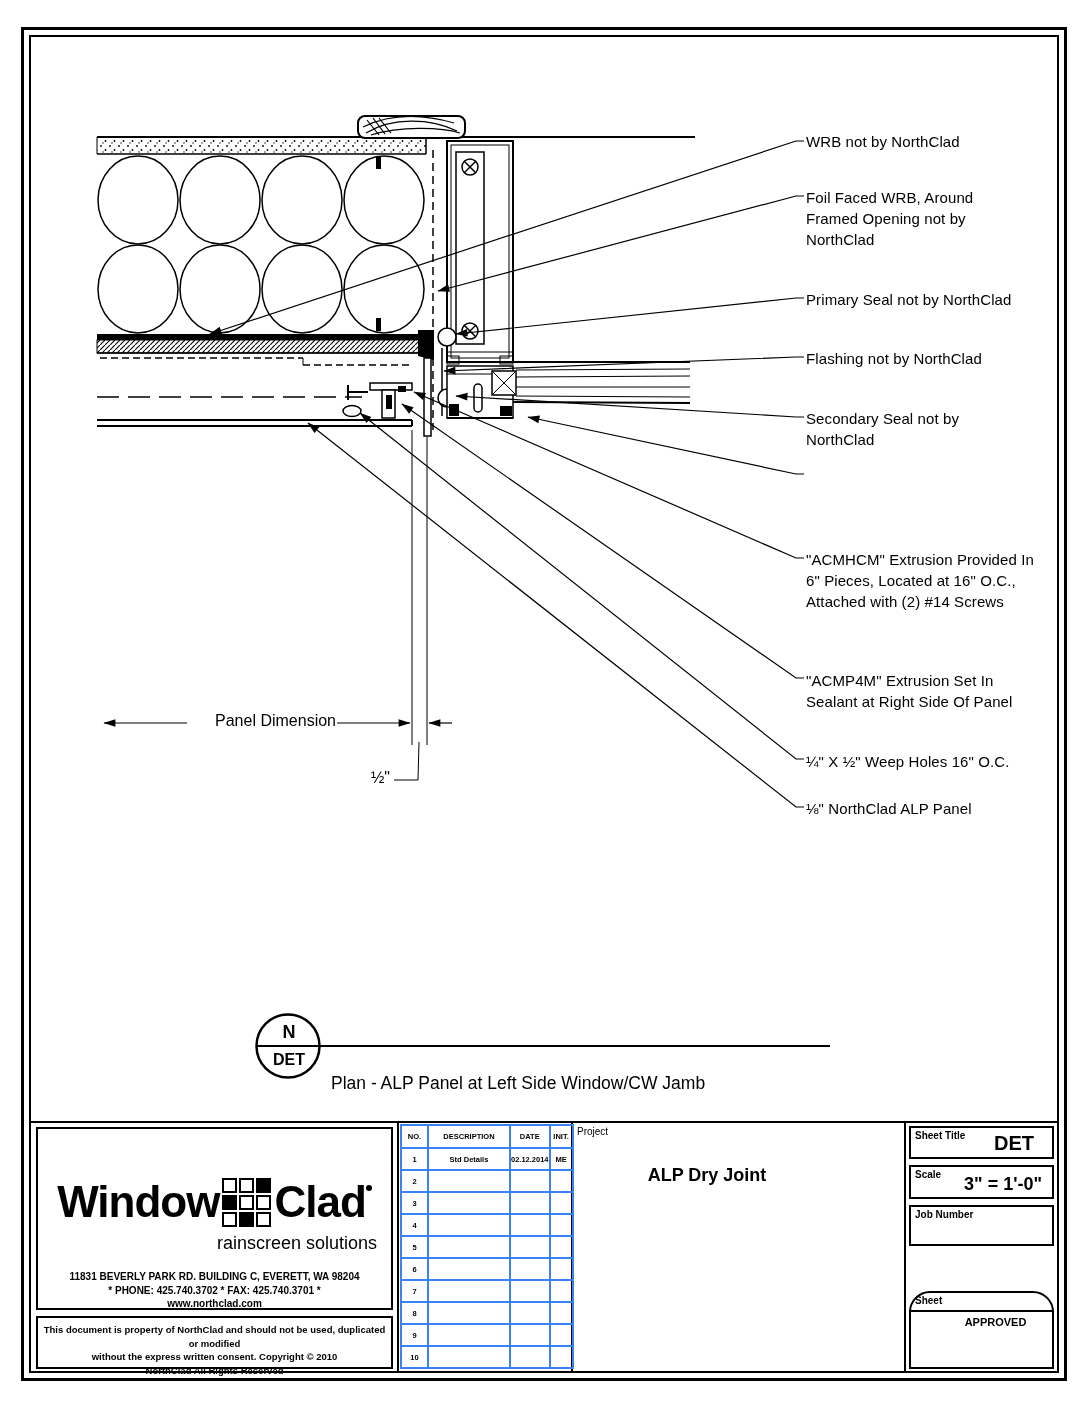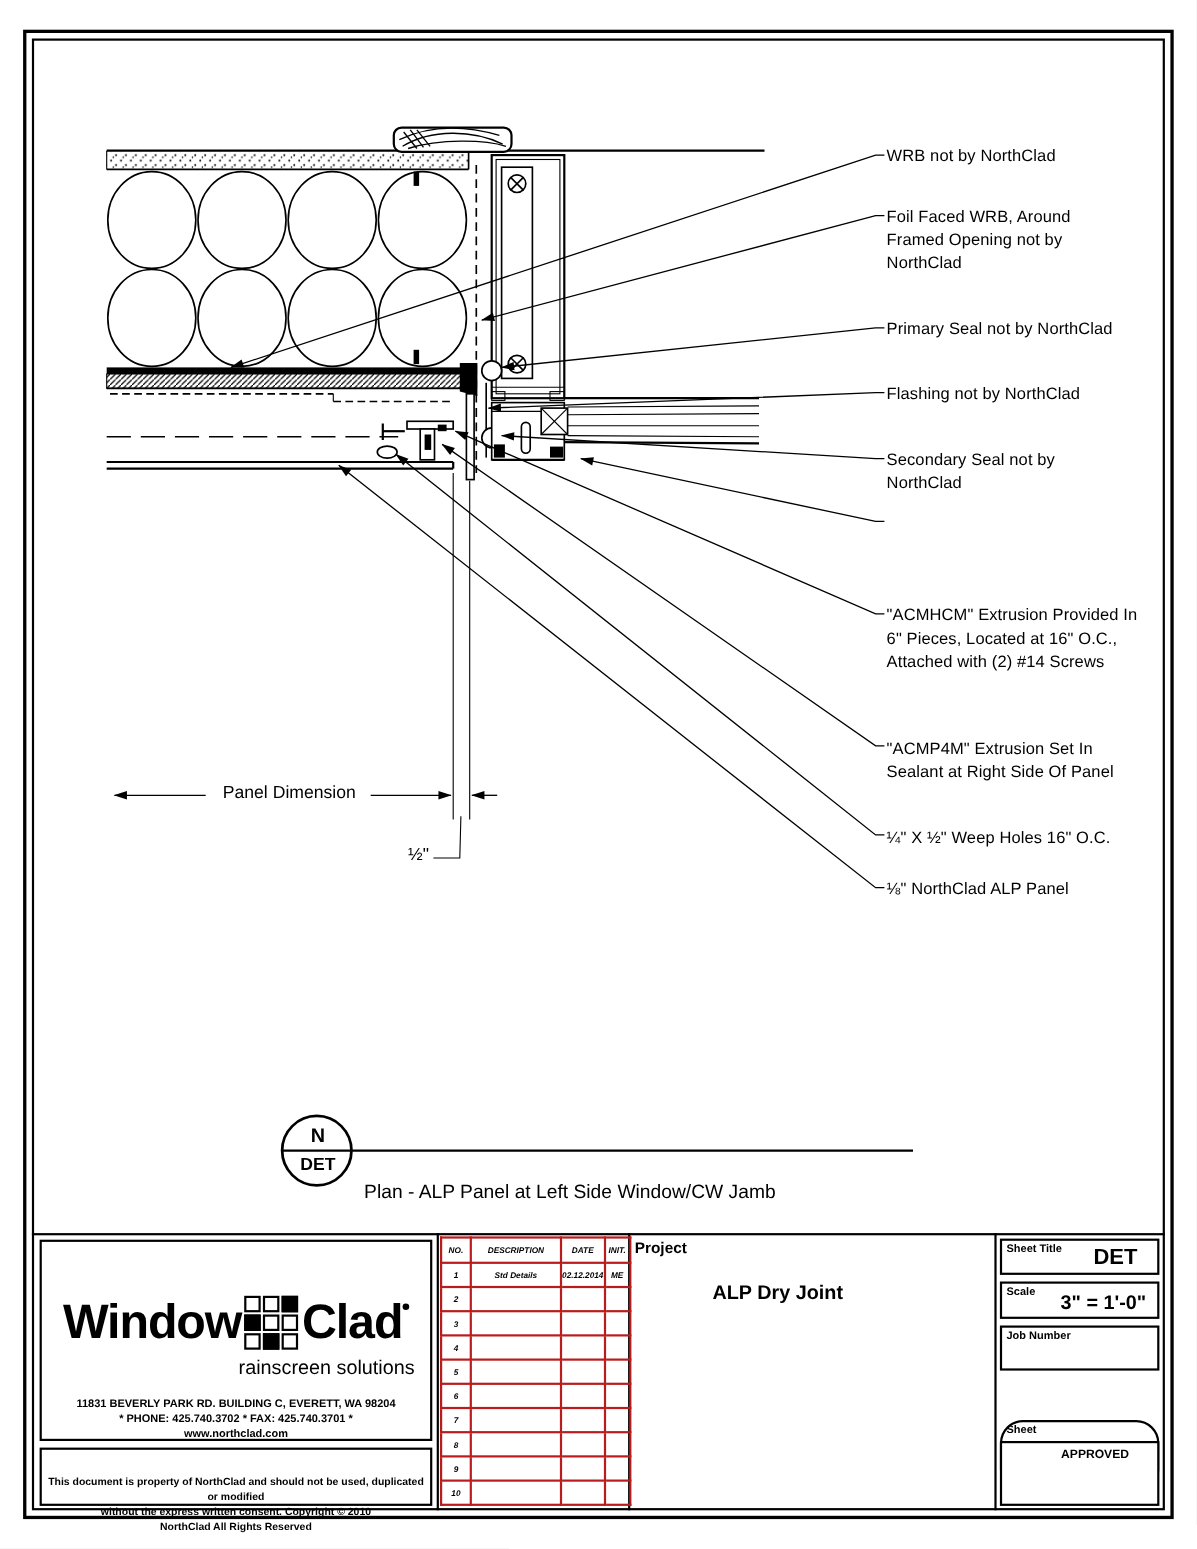--- a/index.html
+++ b/index.html
@@ -24,35 +24,35 @@
   .dim-text { position:absolute; font-size:16px; }
   
   .bubble-n { left:268px; top:1022px; width:42px; text-align:center; font-size:18px; font-weight:bold; }
   .bubble-det { left:263px; top:1051px; width:52px; text-align:center; font-size:16px; font-weight:bold; }
   .detail-title { left:331px; top:1025px; width:480px; font-size:17.5px;margin-top:48px; }
   
   .tb-topline { left:29px; top:1121px; width:1030px; border-top:2px solid #000; }
   .vdiv { width:0; border-left:2px solid #000; top:1121px; height:252px; }
   .box { border:2px solid #000; background:#fff; }
   .logo-box { left:36px; top:1127px; width:357px; height:183px; }
-  .disclaimer-box { left:36px; top:1316px; width:357px; height:53px; text-align:center; font-size:9.5px; font-weight:bold; line-height:13.5px; padding-top:23px; }
+  .disclaimer-box { left:36px; top:1316px; width:357px; height:53px; text-align:center; font-size:9.5px; font-weight:bold; line-height:13.5px; padding-top:5px; }
   .logo-row { position:absolute; left:0; top:48px; width:100%; display:flex; justify-content:center; align-items:center; }
   .logo-word { font-size:44px; font-weight:bold; letter-spacing:-1px; }
   .logo-grid { display:grid; grid-template-columns:repeat(3,15px); grid-template-rows:repeat(3,15px); gap:2px; margin:0 3px; }
   .logo-grid div { border:2.5px solid #000; background:#fff; }
   .logo-grid div.f { background:#000; }
   .reg-dot { width:6px; height:6px; background:#000; border-radius:50%; align-self:flex-start; margin-top:8px; }
   .tagline { position:absolute; right:14px; top:104px; font-size:18px; }
   .addr { position:absolute; left:0; top:141px; width:100%; text-align:center; font-size:10px; font-weight:bold; line-height:13.5px; }
   
   .rev-table { left:400px; top:1124px; }
   table { border-collapse:collapse; table-layout:fixed; }
-  .rev-table td { border:2px solid #b91c1c; font-size:7.5px; font-weight:bold; text-align:center; height:22px; overflow:hidden; white-space:nowrap;font-style:italic; }
+  .rev-table td { border:2px solid #3b82f6; font-size:7.5px; font-weight:bold; text-align:center; height:22px; overflow:hidden; white-space:nowrap; }
   .rev-table tr.hdr td { height:23px; font-size:7.5px; }
-  .proj-label { left:577px; top:1126px; font-size:14px; font-weight:bold; }
+  .proj-label { left:577px; top:1126px; font-size:10px; font-weight:normal; }
   .proj-name { left:571px; top:1165px; width:272px; text-align:center; font-size:18px; font-weight:bold; }
   .rbox { left:909px; width:145px;padding-left:28px; }
   .rbox .lbl { position:absolute; left:4px; top:2px; font-size:10px; font-weight:bold; }
   .b-sheettitle { top:1126px; height:33px; }
   .v-sheettitle { position:absolute; right:18px; top:4px; font-size:20px; font-weight:bold; }
   .b-scale { top:1165px; height:34px; }
   .v-scale { position:absolute; right:10px; top:7px; font-size:18px; font-weight:bold; }
   .b-job { top:1205px; height:41px; }
   .b-sheet { top:1291px; height:66px;border-radius:21px; }
   .v-sheet { position:absolute; left:0; top:13px; width:100%; text-align:center; font-size:27px; font-weight:bold; }
@@ -222,21 +222,21 @@
   <div class="callout" style="top:131px;width:250px">WRB not by NorthClad</div>
   <div class="callout" style="top:187px;width:186px">Foil Faced WRB, Around Framed Opening not by NorthClad</div>
   <div class="callout" style="top:289px;width:250px">Primary Seal not by NorthClad</div>
   <div class="callout" style="top:348px;width:250px">Flashing not by NorthClad</div>
   <div class="callout" style="top:408px;width:186px">Secondary Seal not by NorthClad</div>
   <div class="callout" style="top:549px;width:242px">"ACMHCM" Extrusion Provided In 6" Pieces, Located at 16" O.C., Attached with (2) #14 Screws</div>
   <div class="callout" style="top:670px;width:236px">"ACMP4M" Extrusion Set In Sealant at Right Side Of Panel</div>
   <div class="callout" style="top:751px;width:256px">¼" X ½" Weep Holes 16" O.C.</div>
   <div class="callout" style="top:798px;width:250px">⅛" NorthClad ALP Panel</div>
 
-  <div class="abs dim-text" style="left:190px;top:712px;width:146px;text-align:center">Panel Dimension</div>
+  <div class="abs dim-text" style="left:190px;top:712px;width:146px;text-align:right">Panel Dimension</div>
   <div class="abs dim-text" style="left:352px;top:769px;width:38px;text-align:right">½"</div>
 
   <div class="abs bubble-n">N</div>
   <div class="abs bubble-det">DET</div>
   <div class="abs detail-title">Plan - ALP Panel at Left Side Window/CW Jamb</div>
 
   <div class="abs tb-topline"></div>
   <div class="abs vdiv" style="left:397px"></div>
   <div class="abs vdiv" style="left:571px"></div>
   <div class="abs vdiv" style="left:904px"></div>

